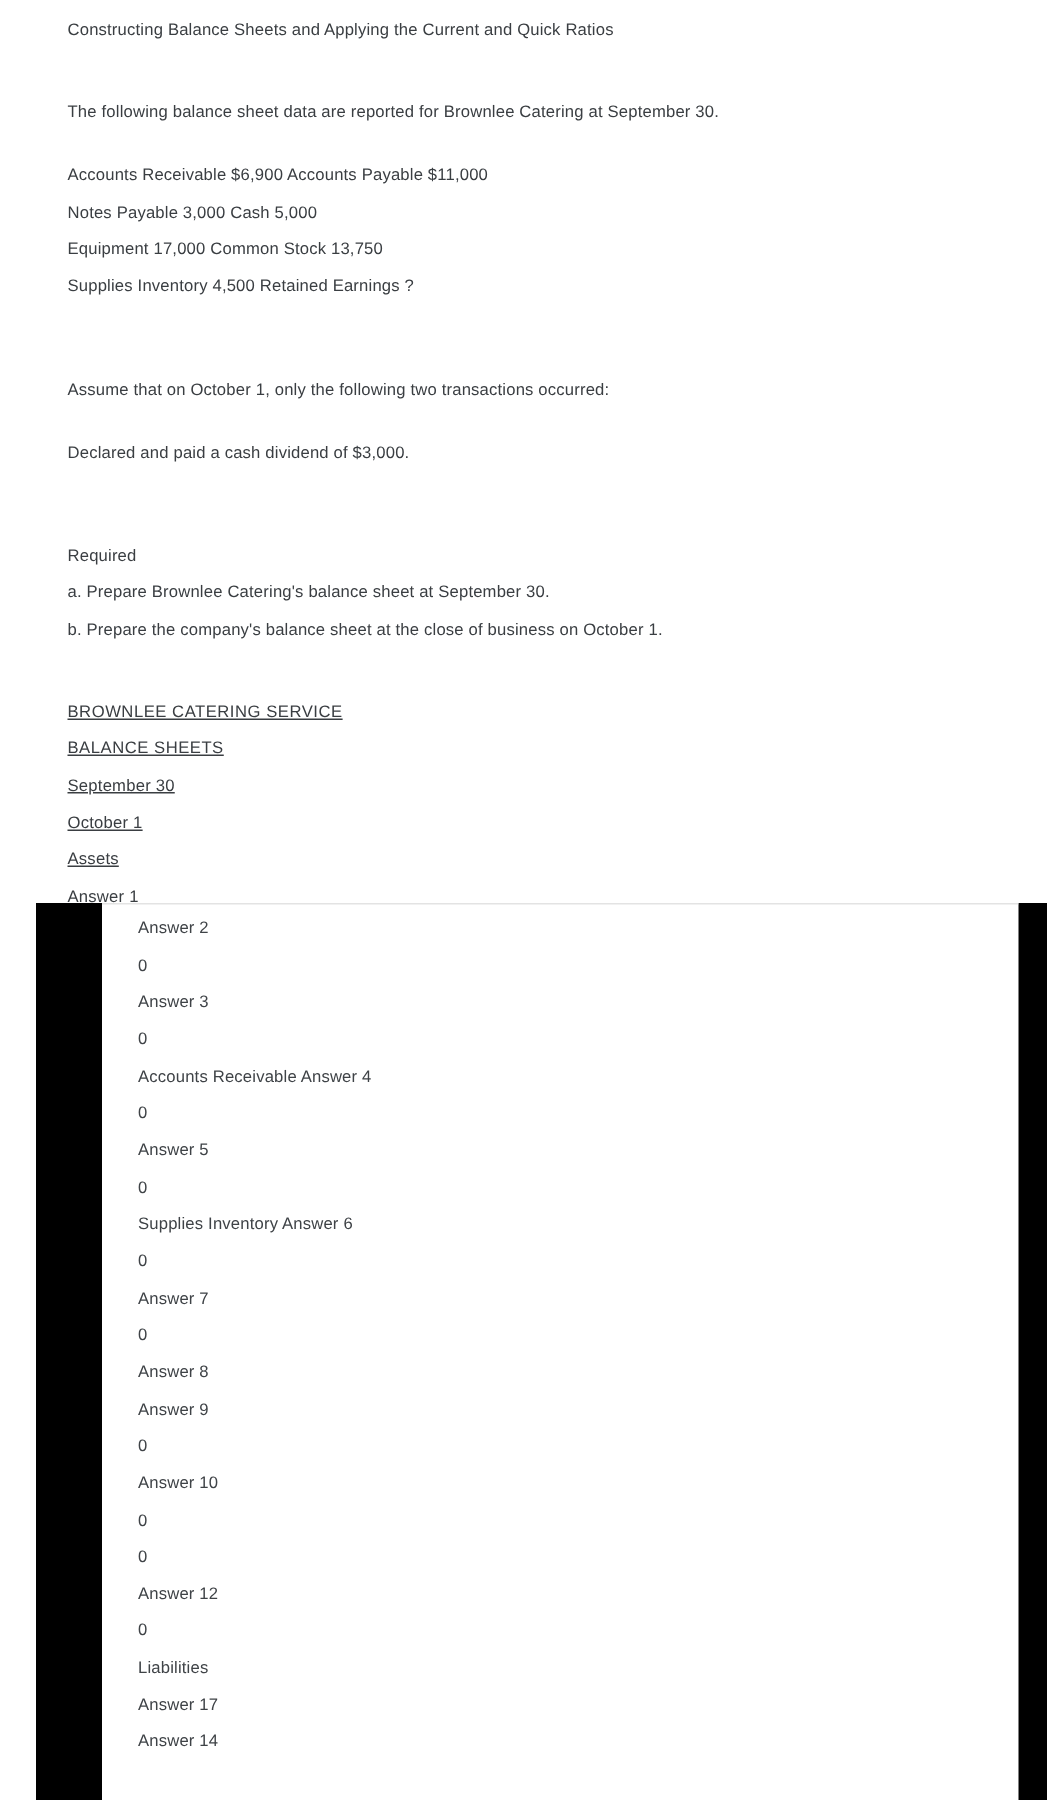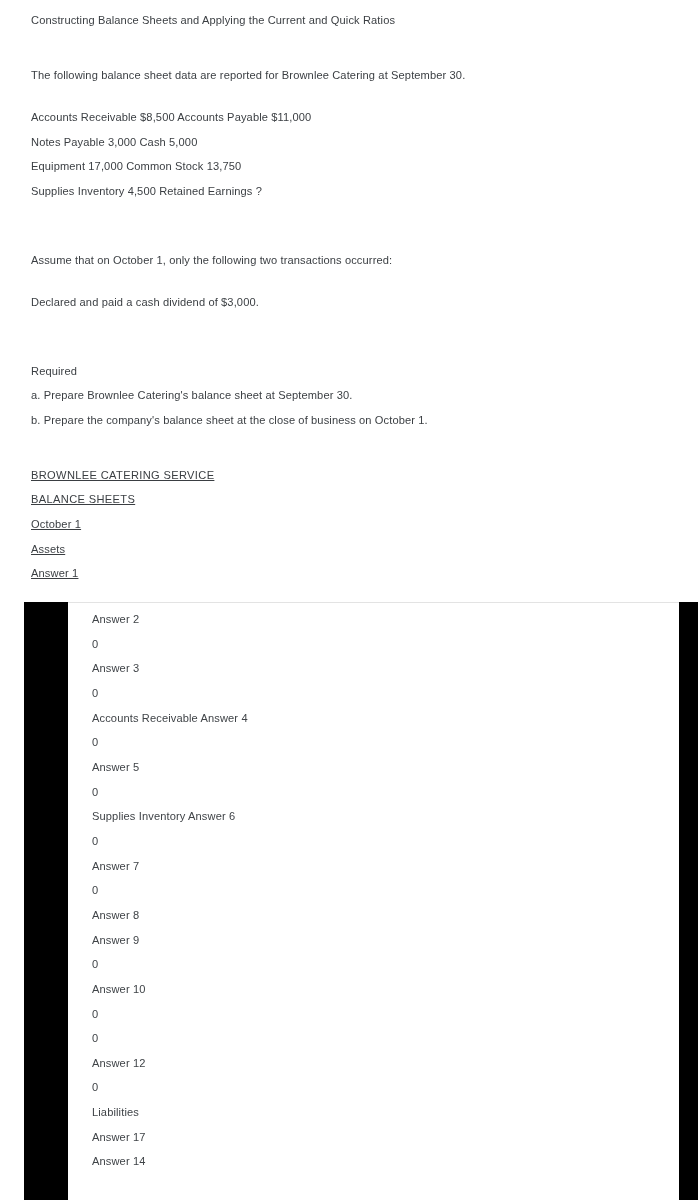--- a/index.html
+++ b/index.html
@@ -18,21 +18,21 @@
     -webkit-font-smoothing: antialiased;
   }
 
   
   #doc-upper {
     position: absolute;
     left: 0; top: 0;
     width: 698px;
     height: 602px;
     background: #ffffff;
-    padding-left: 31px;
+    padding-left: 45px;
     padding-top: 8px;
   }
   .line {
     font-size: 11.1px;
     line-height: 24.6px;
     letter-spacing: .12px;
     white-space: nowrap;
     color: #3a3e42;
   }
   .spacer-sm { height: 18px; }
@@ -98,21 +98,21 @@
 <div id="doc-upper">
 
   <div class="line">Constructing Balance Sheets and Applying the Current and Quick Ratios</div>
 
   <div class="spacer-md"></div>
 
   <div class="line">The following balance sheet data are reported for Brownlee Catering at September 30.</div>
 
   <div class="spacer-sm"></div>
 
-  <div class="line">Accounts Receivable $8,500  Accounts Payable $11,000</div>
+  <div class="line">Accounts Receivable $6,900  Accounts Payable $11,000</div>
   <div class="line">Notes Payable 3,000  Cash 5,000</div>
   <div class="line">Equipment 17,000  Common Stock 13,750</div>
   <div class="line">Supplies Inventory 4,500  Retained Earnings ?</div>
 
   <div class="spacer-lg"></div>
 
   <div class="line">Assume that on October 1, only the following two transactions occurred:</div>
 
   <div class="spacer-sm"></div>
 
@@ -121,20 +121,21 @@
   <div class="spacer-lg"></div>
 
   <div class="line">Required</div>
   <div class="line">a. Prepare Brownlee Catering's balance sheet at September 30.</div>
   <div class="line">b. Prepare the company's balance sheet at the close of business on October 1.</div>
 
   <div class="spacer-md"></div>
 
   <div class="stmt-line stmt-caps">BROWNLEE CATERING SERVICE</div>
   <div class="stmt-line stmt-caps">BALANCE SHEETS</div>
+  <div class="stmt-line">September 30</div>
   <div class="stmt-line">October 1</div>
   <div class="stmt-line">Assets</div>
   <div class="stmt-line">Answer 1</div>
 
 </div>
 
 <div id="doc-lower">
 
   <div id="lower-panel">
     <div id="lower-rule"></div>

